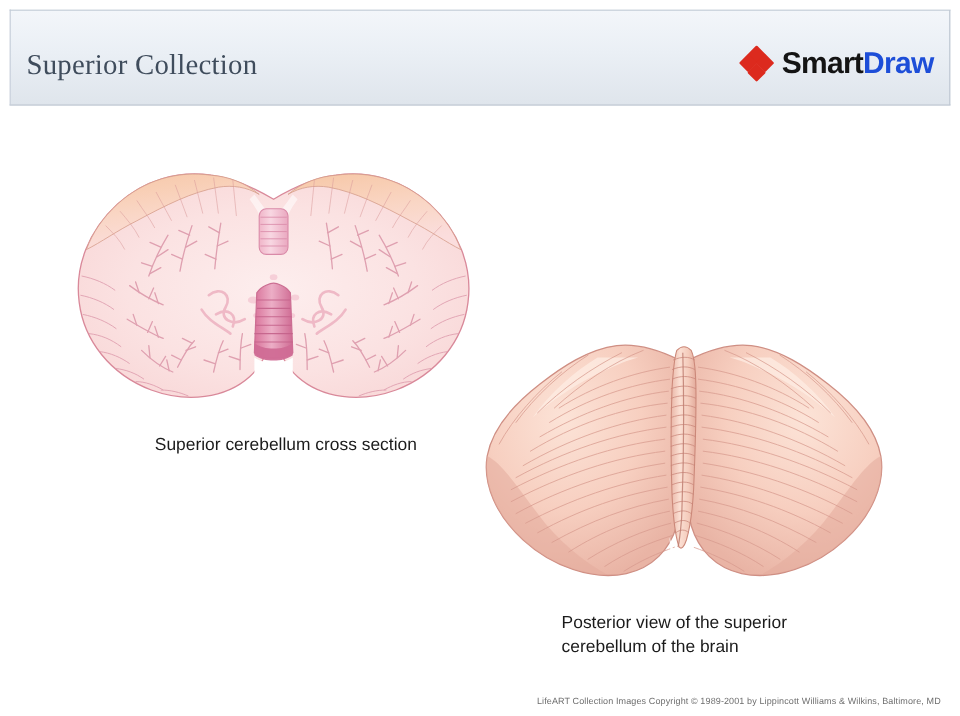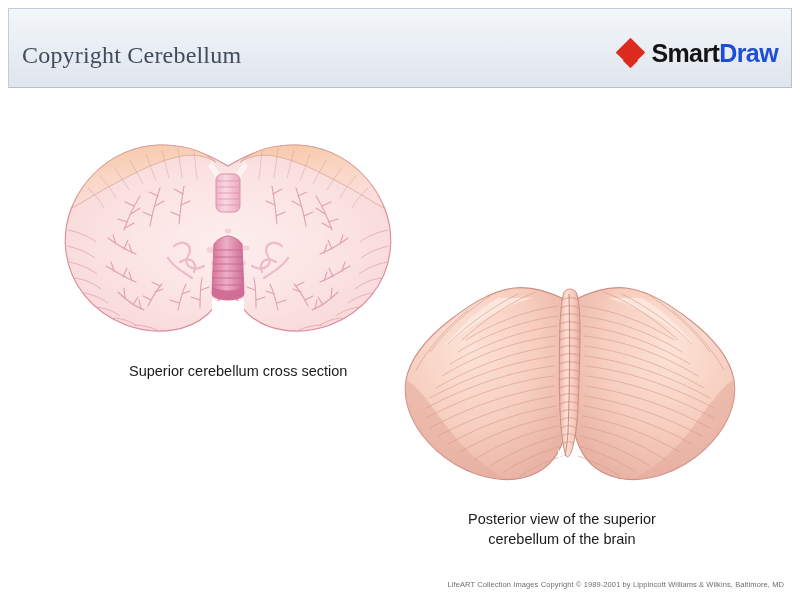--- a/index.html
+++ b/index.html
@@ -98,41 +98,41 @@
   
   .caption {
     position: absolute;
     font-family: Liberation Sans, sans-serif;
     font-size: 14.5px;
     color: #1b1b1b;
     line-height: 1.35;
     white-space: pre-line;
   }
   .caption-cross     { left: 129px; top: 362px; }
-  .caption-posterior { left: 468px; top: 510px; text-align: center; }
+  .caption-posterior { left: 468px; top: 510px; }
 
   
   .footer {
     position: absolute;
     left: 0;
     top: 580px;
     width: 784px;
     text-align: right;
     font-family: "Liberation Sans", sans-serif;
     font-size: 7.5px;
     color: #6e6e6e;
     letter-spacing: 0.1px;
   }
 </style>
 </head>
 <body>
 
 <div class="header-bar"></div>
 
-<div class="page-title">Copyright Cerebellum</div>
+<div class="page-title">Superior Collection</div>
 
 <div class="logo">
   <span class="logo-mark">
     <i class="d-top"></i>
       <i class="d-left"></i>
       <i class="d-right"></i>
       <i class="d-bottom"></i>
   </span>
   <span class="logo-text">
     <span class="smart">Smart</span><span class="draw">Draw</span>

